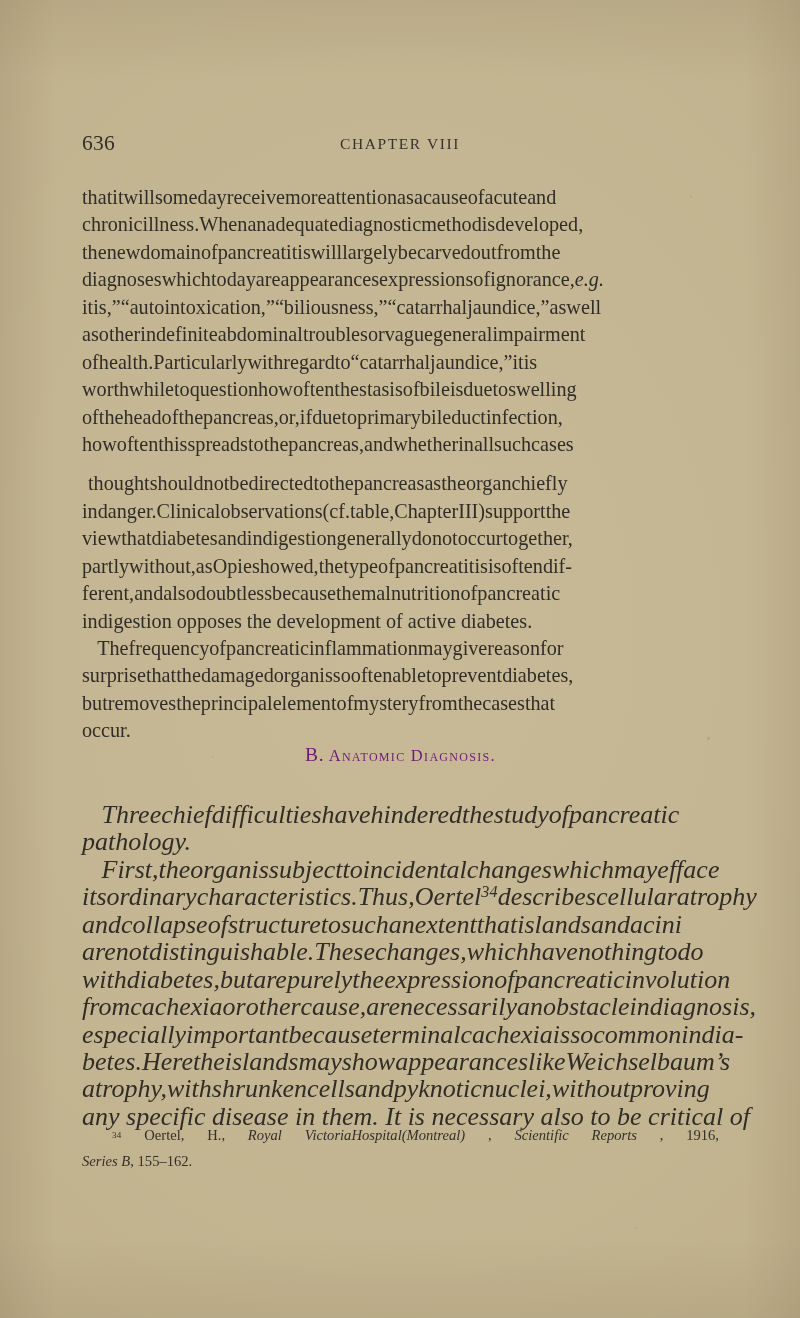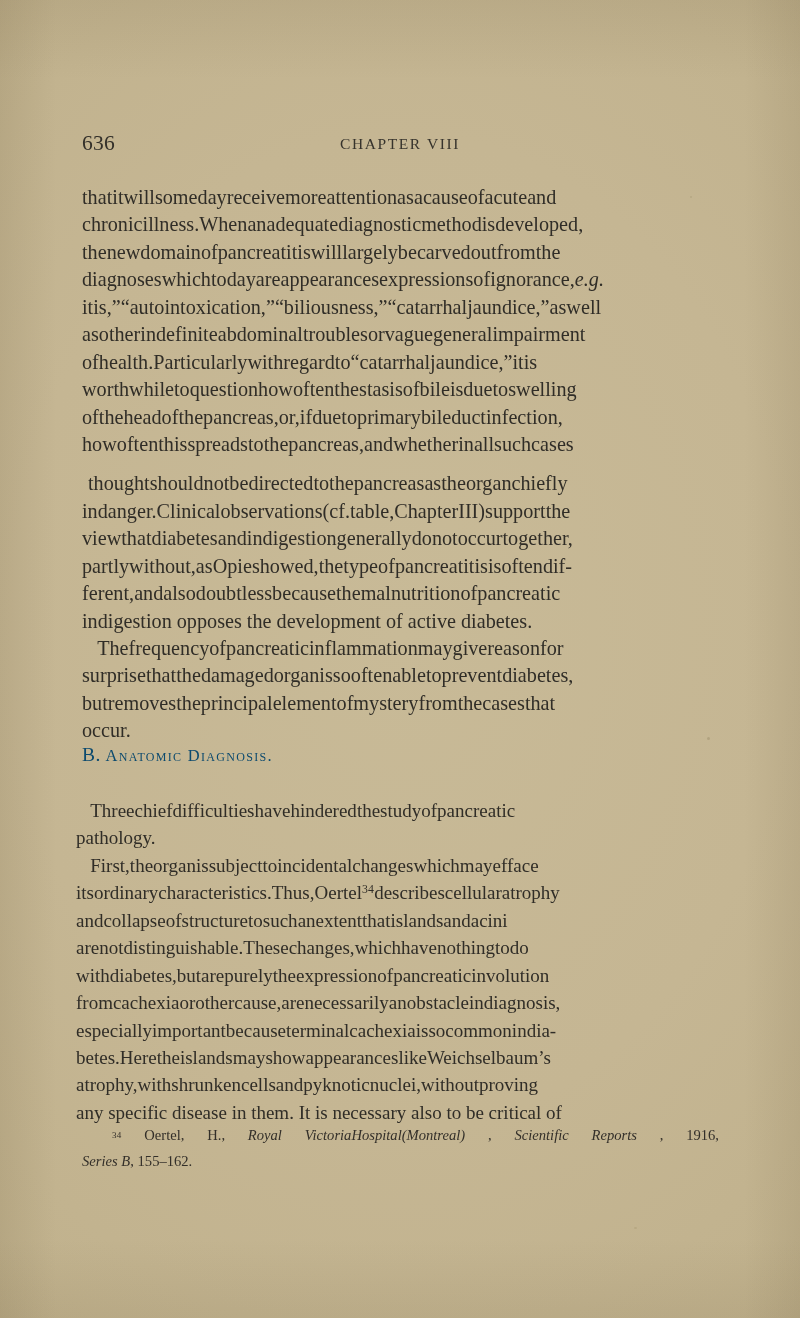--- a/index.html
+++ b/index.html
@@ -62,33 +62,34 @@
   .ln > span{display:inline;}
   .j{display:flex;width:100%;}
   .j > span{white-space:pre;}
   .drift{padding-left:6px;margin-top:12px;}
   i{font-style:italic;}
   sup{font-size:.62em;vertical-align:.52em;letter-spacing:.2px;}
 
   
   .sechead{
     position:absolute;left:82px;top:744px;width:637px;
-    text-align:left;
+    text-align:center;
     font-size:16.5px;
     letter-spacing:1.3px;
-    color:#0c4a6e;
+    color:#701a75;
     font-variant:small-caps;
   }
   .sechead .cap{font-size:19.5px;letter-spacing:.6px;}
 
   
   .body2{
-    position:absolute;left:76px;top:800px;width:637px;
+    position:absolute;left:82px;top:800px;width:637px;
     color:#302d27;
-    font-size:19px;
+    font-size:26px;
+    font-style:italic;
   }
 
   
   .footnote{
     position:absolute;left:82px;top:1124px;width:637px;
     color:#332f29;
     font-size:14.6px;
     line-height:23.5px;
   }
   .fn-ln{white-space:nowrap;}

